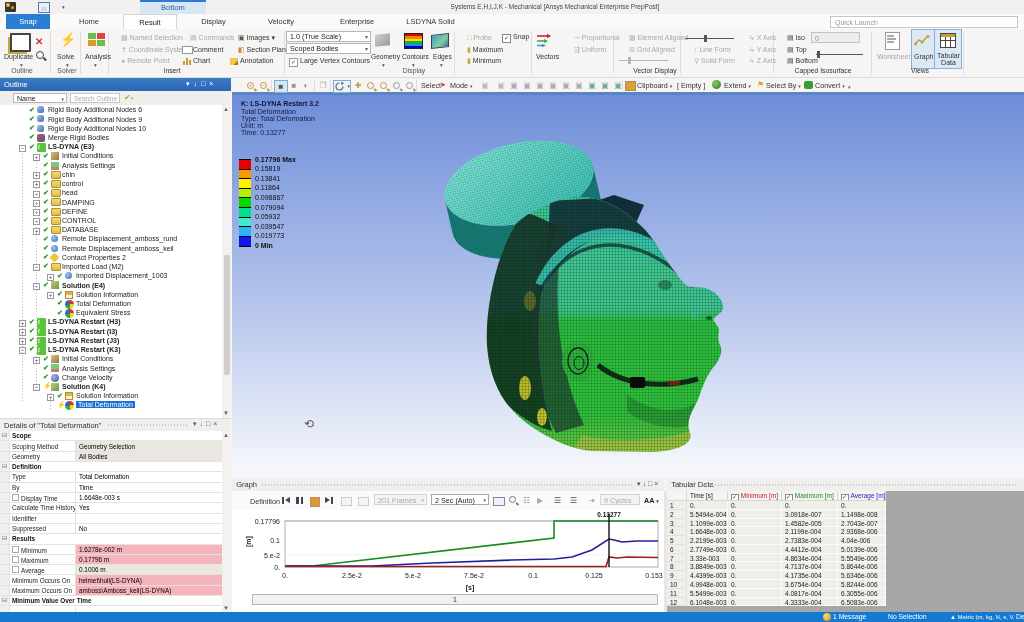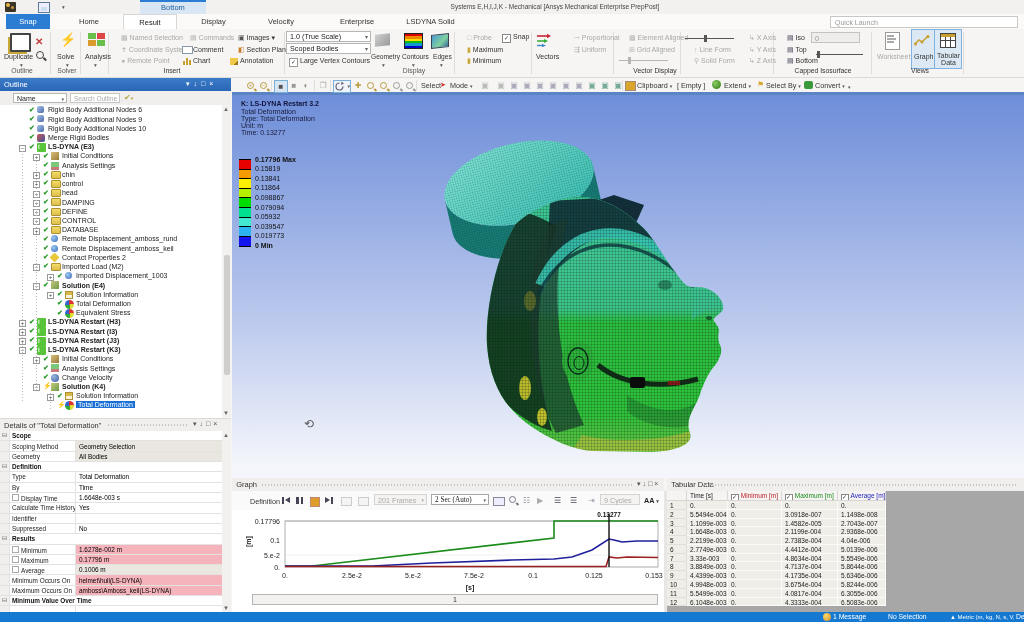--- a/index.html
+++ b/index.html
@@ -724,21 +724,21 @@
     <div style="position:absolute;left:50px;top:6px;width:2px;height:7px;background:#445;"></div>
     <div style="position:absolute;left:53px;top:6px;width:0;height:0;border-top:3.5px solid transparent;border-bottom:3.5px solid transparent;border-right:5px solid #445;"></div>
     <div style="position:absolute;left:64px;top:6px;width:2.5px;height:7px;background:#445;"></div>
     <div style="position:absolute;left:68.5px;top:6px;width:2.5px;height:7px;background:#445;"></div>
     <div style="position:absolute;left:78px;top:6px;width:8px;height:8px;background:#e09c2a;border:1px solid #b87;"></div>
     <div style="position:absolute;left:93px;top:6px;width:0;height:0;border-top:3.5px solid transparent;border-bottom:3.5px solid transparent;border-left:5px solid #445;"></div>
     <div style="position:absolute;left:99px;top:6px;width:2px;height:7px;background:#445;"></div>
     <div style="position:absolute;left:109px;top:6px;width:9px;height:7px;border:1px solid #ccc;background:#f4f4f4;"></div>
     <div style="position:absolute;left:126px;top:6px;width:9px;height:7px;border:1px solid #ccc;background:#f4f4f4;"></div>
     <div style="position:absolute;left:142px;top:3px;width:53px;height:11px;background:#f4f3f2;border:1px solid #d5d3d1;color:#aaa;line-height:11px;padding-left:3px;box-sizing:border-box;">201 Frames <span style="position:absolute;right:2px;font-size:5px;">▾</span></div>
-    <div style="position:absolute;left:199px;top:3px;width:58px;height:11px;background:#fff;border:1px solid #a8a6a4;color:#222;line-height:11px;padding-left:3px;box-sizing:border-box;font-family:Liberation Serif, serif;">2 Sec (Auto) <span style="position:absolute;right:2px;font-size:5px;color:#555">▾</span></div>
+    <div style="position:absolute;left:199px;top:3px;width:58px;height:11px;background:#fff;border:1px solid #a8a6a4;color:#222;line-height:11px;padding-left:3px;box-sizing:border-box;">2 Sec (Auto) <span style="position:absolute;right:2px;font-size:5px;color:#555">▾</span></div>
     <div style="position:absolute;left:261px;top:6px;width:10px;height:7px;border:1px solid #889;background:#eef;"></div>
     <div style="position:absolute;left:277px;top:5px;width:10px;height:10px;">
       <span style="position:absolute;left:0;top:0;width:5px;height:5px;border:1.3px solid #778;border-radius:50%;"></span>
       <span style="position:absolute;left:6.5px;top:6.5px;width:3px;height:1.5px;background:#778;transform:rotate(45deg);"></span>
     </div>
     <div style="position:absolute;left:291px;top:5px;color:#889;font-size:8px;">☷</div>
     <div style="position:absolute;left:305px;top:5px;color:#aaa;font-size:8px;">▶</div>
     <div style="position:absolute;left:322px;top:5px;color:#445;font-size:8px;">☰</div>
     <div style="position:absolute;left:338px;top:5px;color:#445;font-size:8px;">☰</div>
     <div style="position:absolute;left:356px;top:5px;color:#99a;font-size:8px;">⇥</div>

